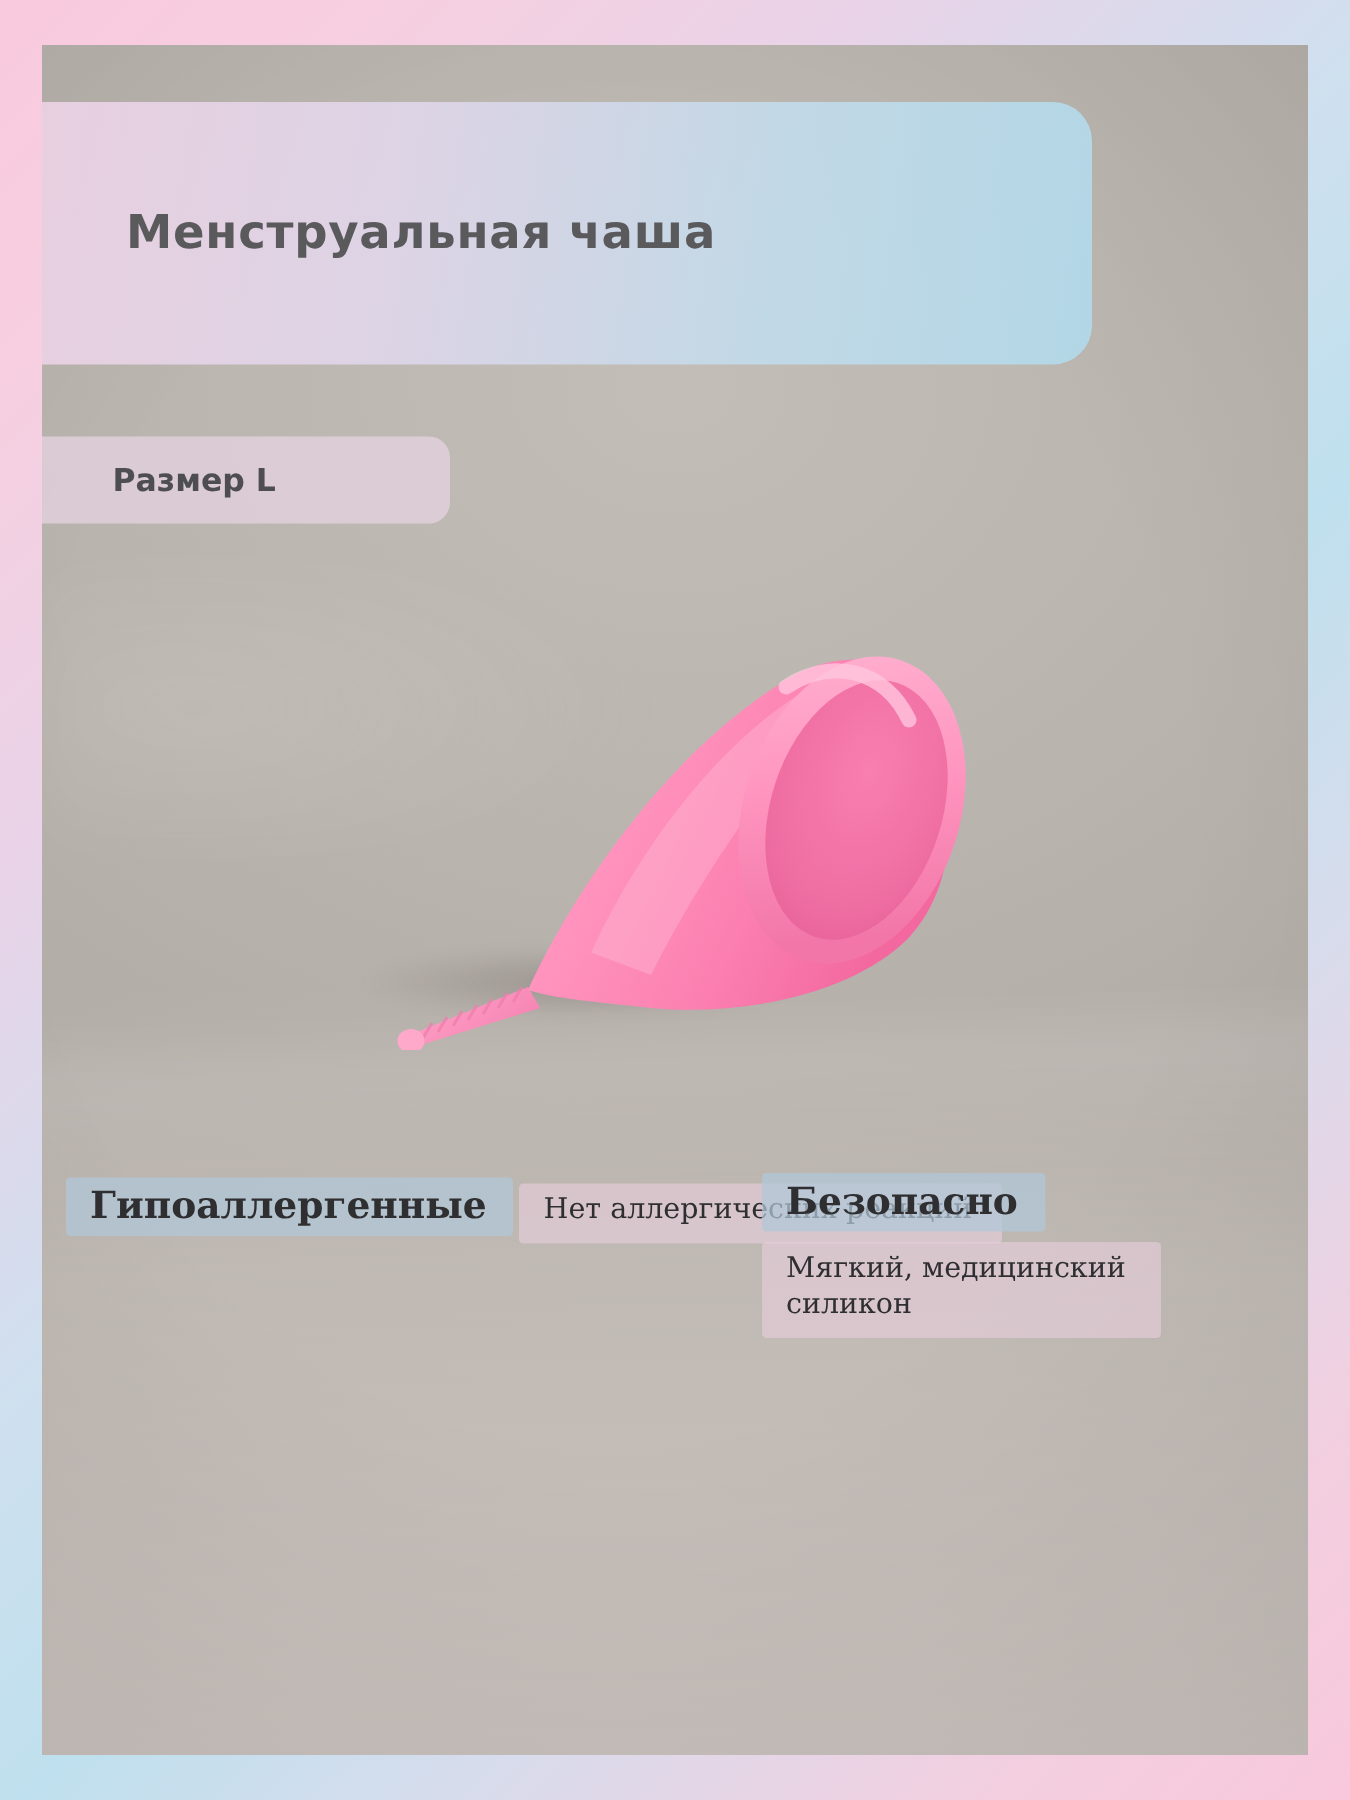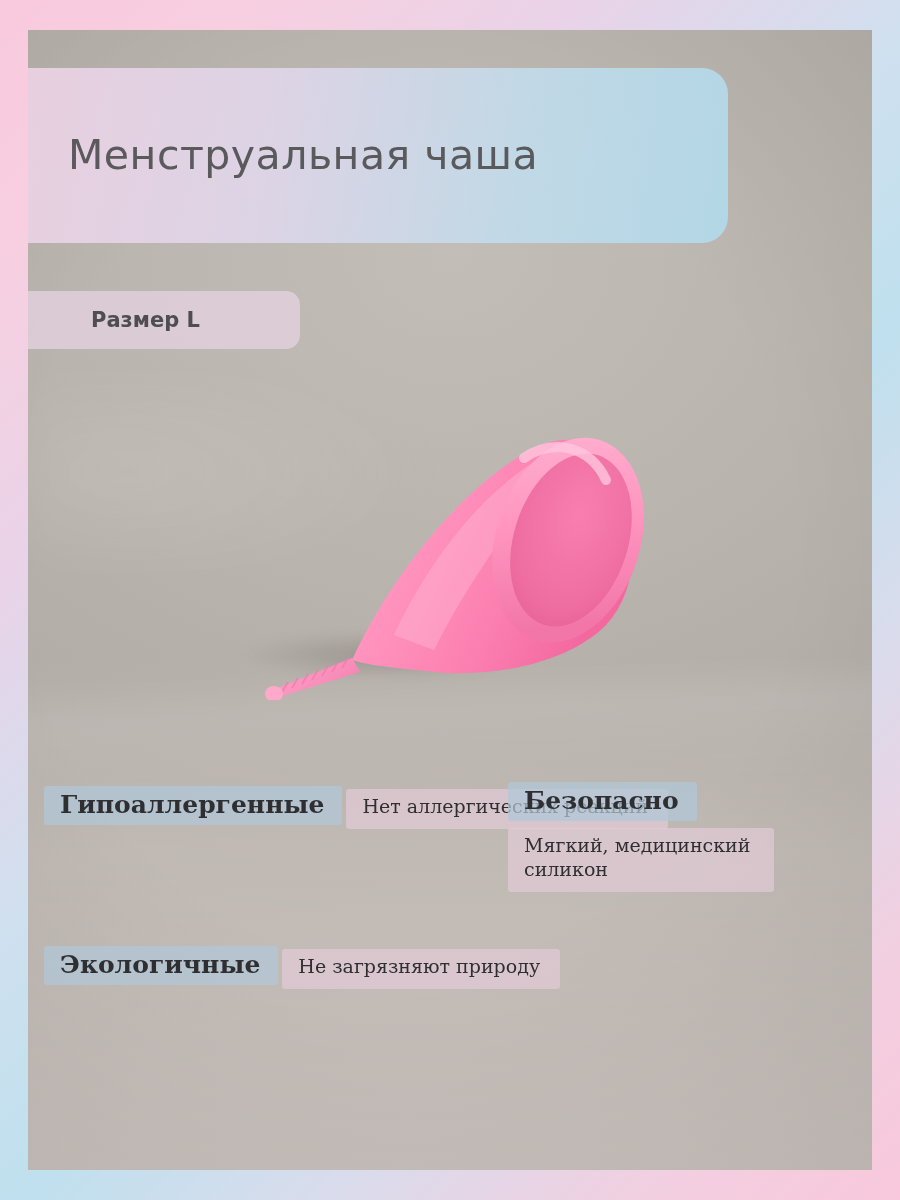--- a/index.html
+++ b/index.html
@@ -92,25 +92,25 @@
         rgba(223,214,233,0.92) 35%,
         rgba(193,219,234,0.92) 70%,
         rgba(178,217,234,0.93) 100%);
     border-top-right-radius: 26px;
     border-bottom-right-radius: 26px;
     display: flex;
     align-items: center;
   }
   .title-text {
     font-family: "DejaVu Sans", sans-serif;
-    font-weight: 400;
-    font-size: 41px;
+    font-weight: 700;
+    font-size: 31px;
     color: #5a5a5c;
     letter-spacing: 0.5px;
-    padding-left: 40px;
+    padding-left: 56px;
     line-height: 1.1;
   }
 
   
   .size-chip {
     position: absolute;
     left: 0;
     top: 261px;
     width: 272px;
     height: 58px;
@@ -118,21 +118,21 @@
     border-top-right-radius: 14px;
     border-bottom-right-radius: 14px;
     display: flex;
     align-items: center;
   }
   .size-text {
     font-family: "DejaVu Sans", sans-serif;
     font-weight: 700;
     font-size: 21px;
     color: #4e4e52;
-    padding-left: 63px;
+    padding-left: 47px;
   }
 
   
   .cup {
     position: absolute;
     left: 206px;
     top: 390px;
     width: 420px;
     height: 280px;
   }
@@ -274,24 +274,16 @@
 
     <div class="feature f2">
       <div class="feat-head">
         <span class="feat-head-text">Безопасно</span>
       </div>
       <div class="feat-body" style="max-width:230px">
         <span class="feat-body-text">Мягкий, медицинский силикон</span>
       </div>
     </div>
 
-    <div class="feature f3">
-      <div class="feat-head">
-        <span class="feat-head-text">Экологичные</span>
-      </div>
-      <div class="feat-body">
-        <span class="feat-body-text">Не загрязняют природу</span>
-      </div>
-    </div>
 
 
   </div>
 </div>
 
 </body></html>

